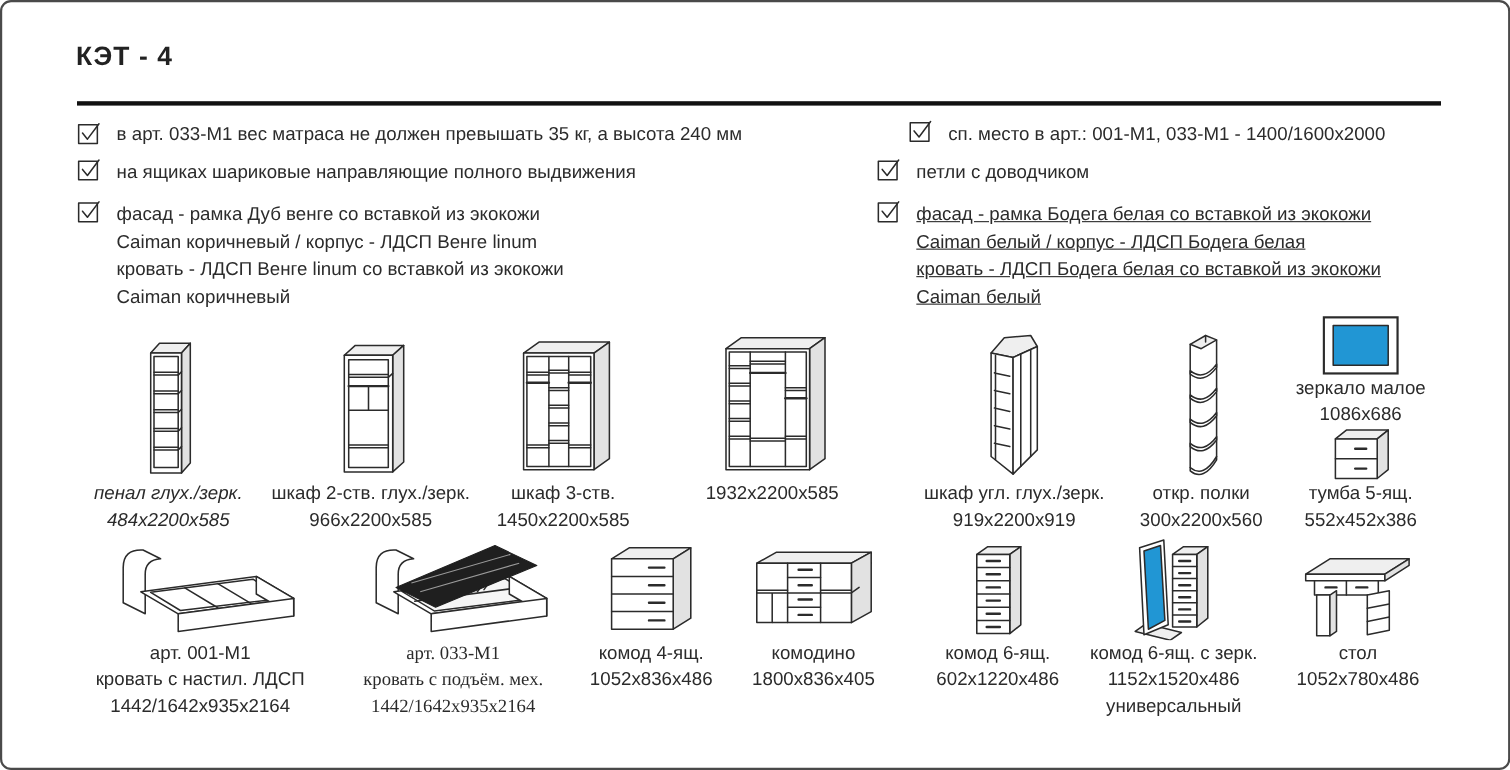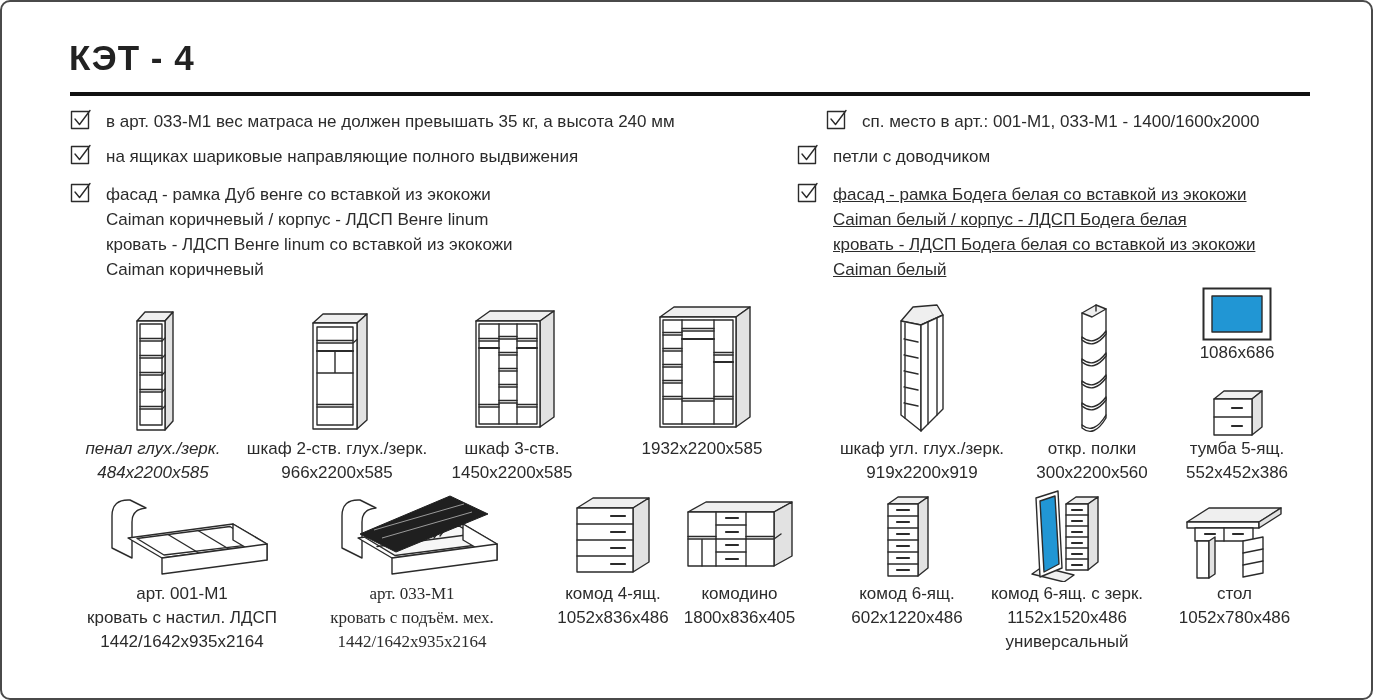--- a/index.html
+++ b/index.html
@@ -1,19 +1,19 @@
 <!DOCTYPE html>
 <html><head>
 <meta charset="utf-8">
 <style>
   html,body{margin:0;padding:0;background:#fff;}
   .page{position:relative;width:1373px;height:700px;background:#fff;border:2px solid #4a4a4a;
         border-radius:10px;box-sizing:border-box;overflow:hidden;
         font-family:"Liberation Sans",sans-serif;color:#2b2b2b;}
-  .title{position:absolute;left:67px;top:36px;font-size:35px;font-weight:600;letter-spacing:1px;color:#222;margin:0;}
+  .title{position:absolute;left:67px;top:36px;font-size:24px;font-weight:600;letter-spacing:1px;color:#222;margin:0;}
   .rule{position:absolute;left:68px;top:90px;width:1240px;height:4px;background:#111;}
   .feat{position:absolute;display:flex;gap:14px;align-items:flex-start;}
   .feat-text{font-size:17px;line-height:25px;white-space:pre-line;padding-top:1px;}
   .cb{flex:0 0 auto;width:22px;height:22px;display:block;}
   .product{position:absolute;display:flex;flex-direction:column;align-items:center;}
   .draw{display:flex;align-items:flex-end;justify-content:center;width:100%;}
   .d142{height:142px}.d100{height:102px}.d56{height:56px}.d52{height:52px}
   .pname,.pdims{white-space:pre-line;text-align:center;font-size:17px;line-height:24px;width:100%;}
   svg{display:block;}
   .f{fill:#ffffff;stroke:#2b2b2b;stroke-width:1.4;stroke-linejoin:round;}
@@ -26,21 +26,21 @@
   .bl{fill:#2196d4;stroke:#2b2b2b;stroke-width:1.4;stroke-linejoin:round;}
 </style>
 </head>
 <body>
 
 <div class="page">
 
   <h1 class="title">КЭТ - 4</h1>
   <div class="rule"></div>
 
-  <div class="feat" style="left:68px;top:106px;width:700px;">
+  <div class="feat" style="left:68px;top:106px;width:700px;align-items:center;">
     <svg class="cb" viewBox="0 0 22 22">
         <rect x="1.5" y="3.5" width="17" height="17" class="ln" stroke-width="1.8"></rect>
         <path d="M5,11 L9.5,16.5 L20,2.5" class="ln" stroke-width="2"></path>
       </svg>
     <span class="feat-text">в арт. 033-М1 вес матраса не должен превышать 35 кг, а высота 240 мм</span>
   </div>
   <div class="feat" style="left:68px;top:179px;width:700px;">
     <svg class="cb" viewBox="0 0 22 22">
         <rect x="1.5" y="3.5" width="17" height="17" class="ln" stroke-width="1.8"></rect>
         <path d="M5,11 L9.5,16.5 L20,2.5" class="ln" stroke-width="2"></path>
@@ -184,20 +184,21 @@
     <div class="pdims">300х2200х560</div>
   </div>
 
   <div class="product" style="left:1150px;top:283px;width:170px;">
     <div class="draw d56">
         <svg width="70" height="54" viewBox="0 0 70 54">
       <rect x="1.5" y="1.5" width="67" height="51" fill="#ffffff" stroke="#2b2b2b" stroke-width="2"></rect>
       <rect class="bl" x="10" y="9" width="50" height="36"></rect>
     </svg>
       </div>
+    <div class="pname">зеркало малое</div>
     <div class="pdims">1086х686</div>
   </div>
 
   <div class="product" style="left:1150px;top:383px;width:170px;">
     <div class="draw d52">
         <svg width="58" height="52" viewBox="0 0 58 52">
       <path class="s1" d="M6,14 L44,14 L54,6 L16,6 Z"></path>
           <path class="s2" d="M44,14 L54,6 L54,42 L44,50 Z"></path>
       <rect class="f" x="6" y="14" width="38" height="36"></rect>
       <path class="ln" d="M6,32 H44"></path>
@@ -236,21 +237,21 @@
       <path class="ln" d="M112,52 L128,30 M118,50 L134,28"></path>
       <path class="dk" d="M38,48 L128,10 L166,28 L74,66 Z"></path>
       <path class="wl" d="M52,44 L142,18 M60,52 L150,26"></path>
     </svg>
       </div>
     <div class="pname">арт. 033-М1
 кровать с подъём. мех.</div>
     <div class="pdims">1442/1642х935х2164</div>
   </div>
 
-  <div class="product" style="left:526px;top:478px;width:170px;align-items:center;">
+  <div class="product" style="left:505px;top:478px;width:170px;align-items:center;">
     <div class="draw d100">
         <svg width="85" height="92" viewBox="0 0 85 92">
       <path class="s1" d="M6,18 L62,18 L78,8 L22,8 Z"></path>
           <path class="s2" d="M62,18 L78,8 L78,72 L62,82 Z"></path>
       <rect class="f" x="6" y="18" width="56" height="64"></rect>
       <path class="ln" d="M6,34 H62 M6,50 H62 M6,66 H62"></path>
       <path class="hd" d="M40,26 H54 M40,42 H54 M40,58 H54 M40,74 H54"></path>
     </svg>
       </div>
     <div class="pname">комод 4-ящ.</div>

